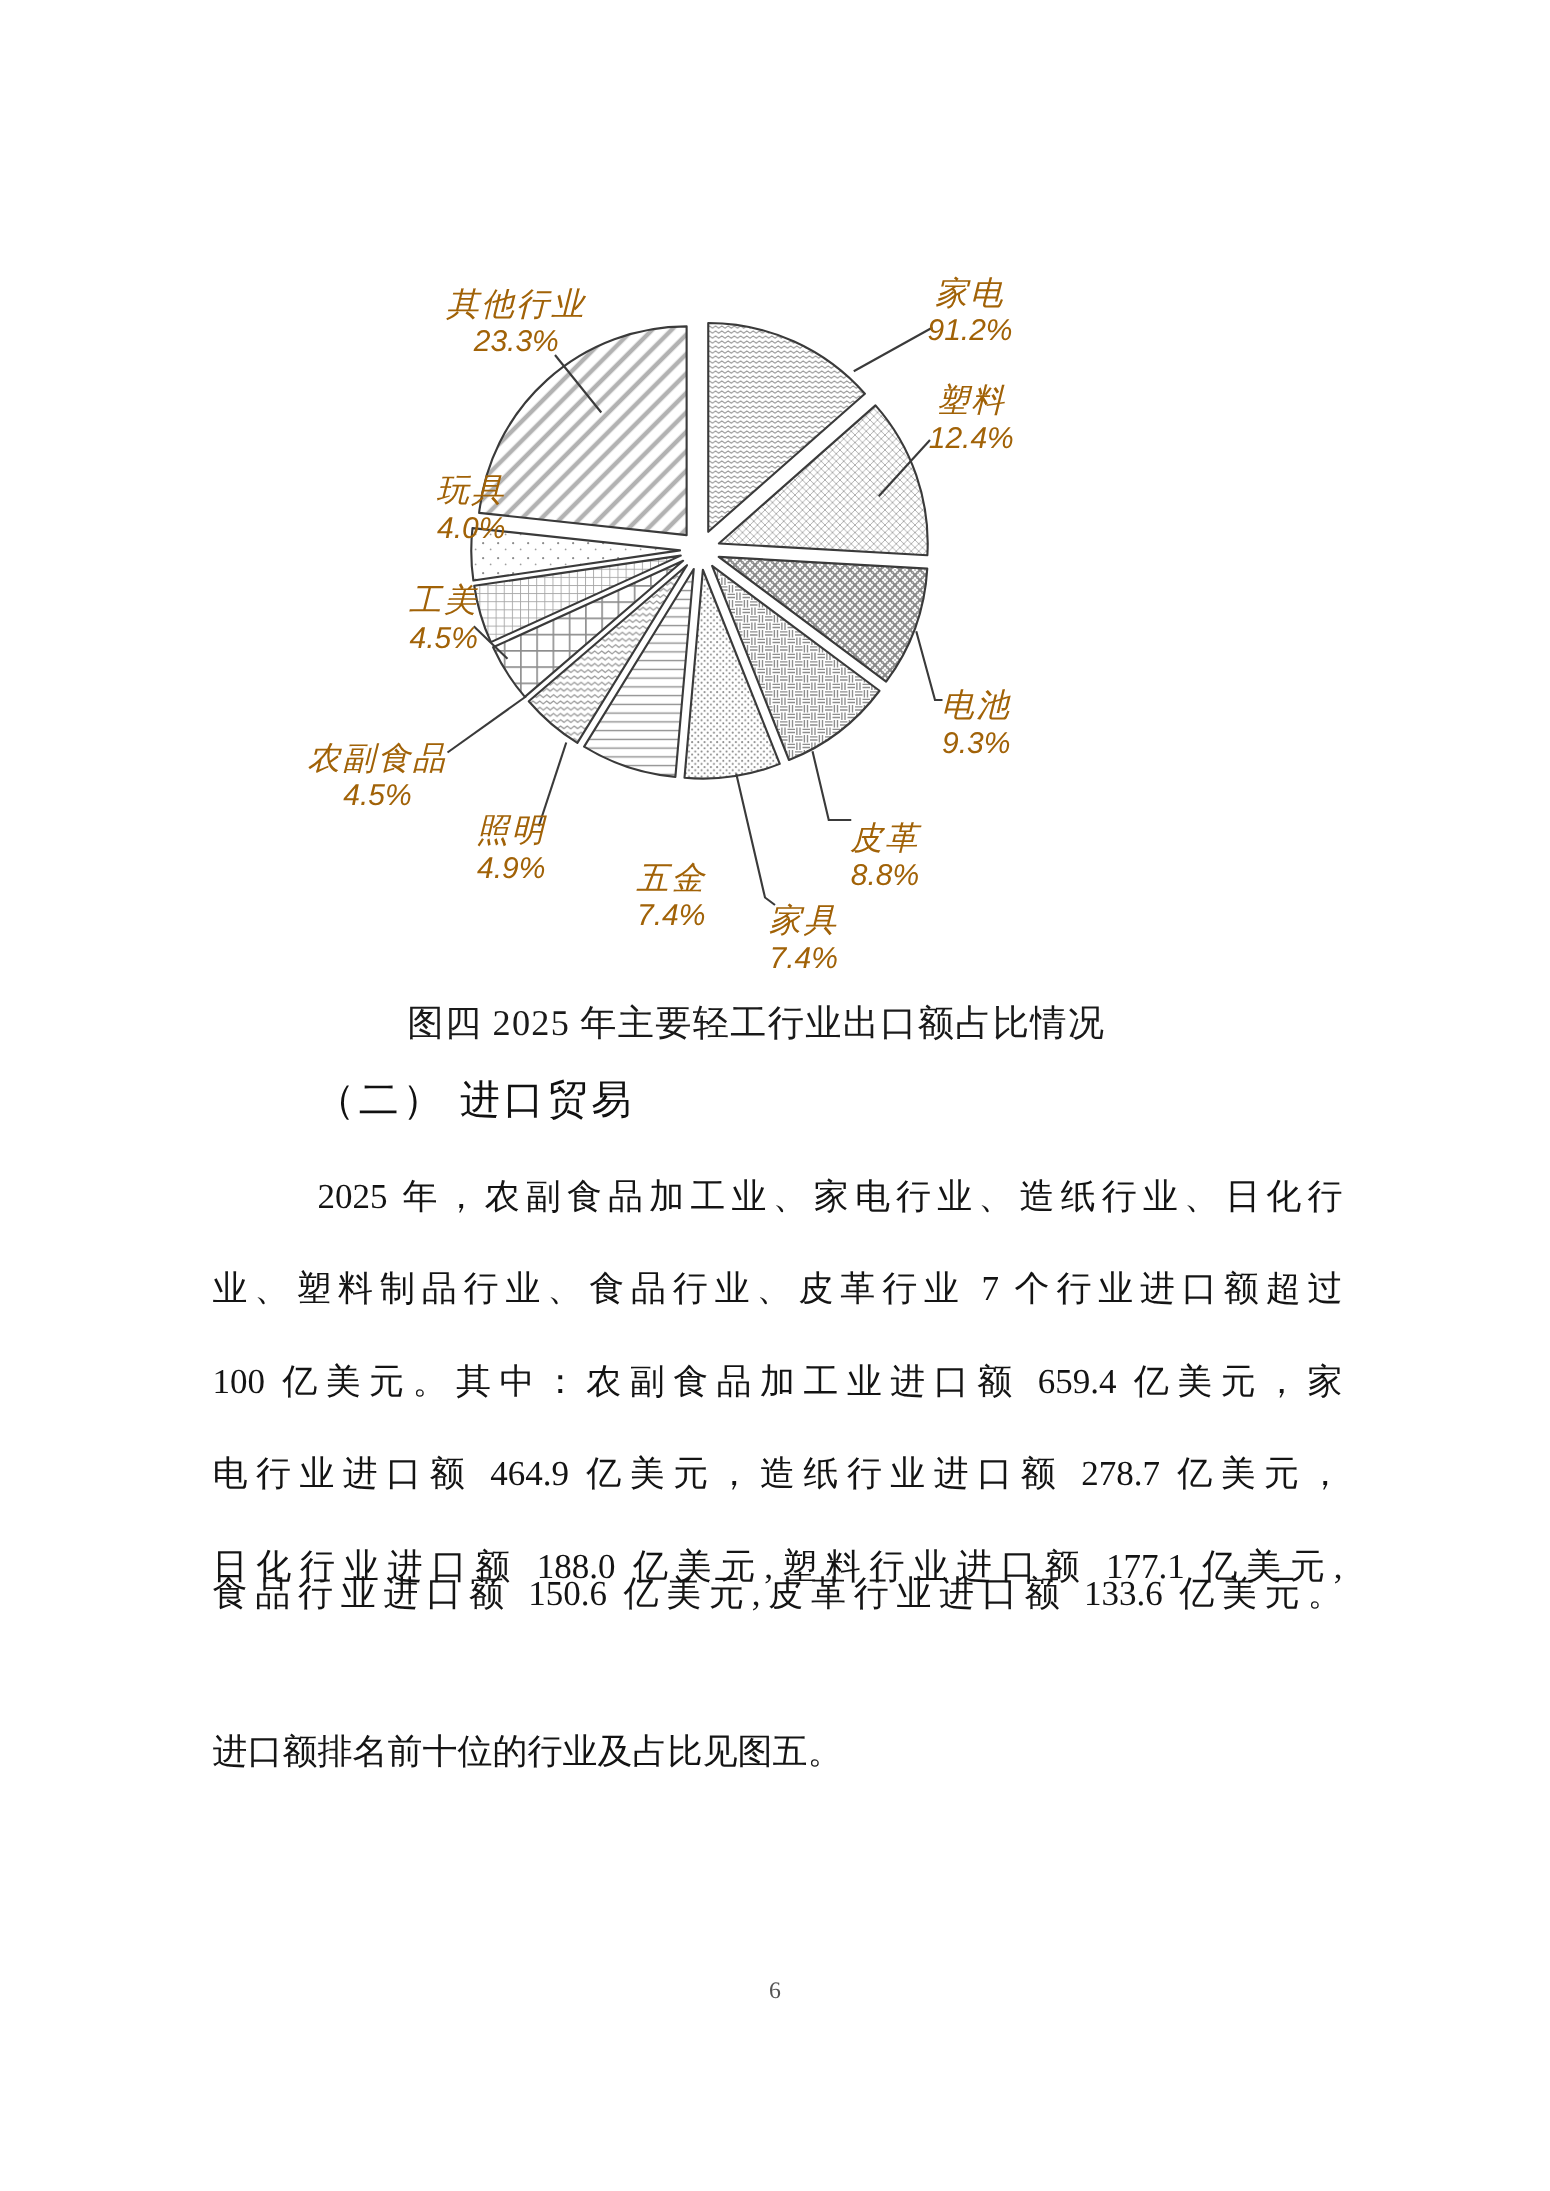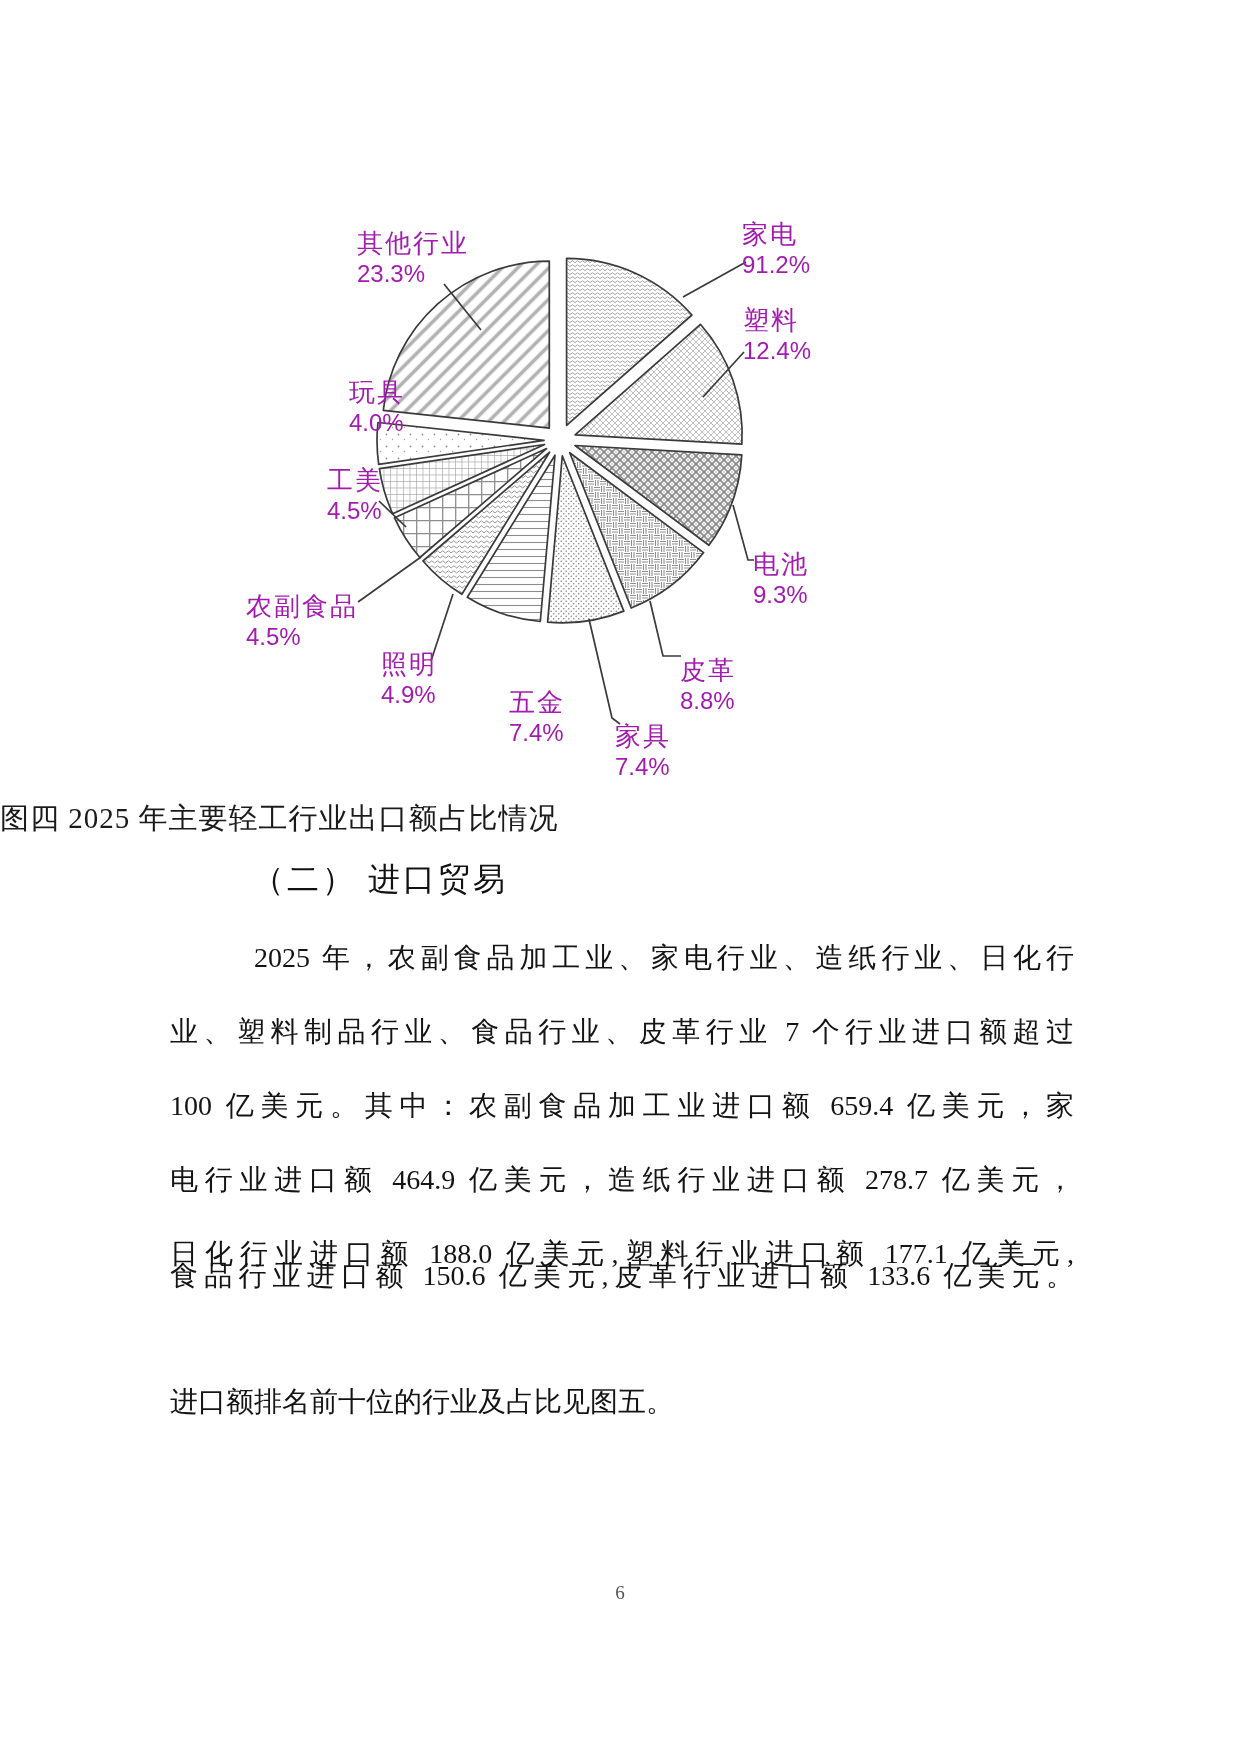--- a/index.html
+++ b/index.html
@@ -4,26 +4,26 @@
 <style>
   html,body { margin:0; padding:0; }
   body {
     width:1240px; height:1753px; position:relative; background:#ffffff;
     font-family:"Liberation Serif","DejaVu Serif",serif; color:#1c1c1c;
     overflow:hidden;
   }
   #chart-svg { position:absolute; left:0; top:0; width:1240px; height:1753px; }
   .pie-label {
     position:absolute; transform:translateX(-50%);
-    line-height:30px; white-space:nowrap; color:#a21caf;
+    text-align:center; line-height:30px; white-space:nowrap; color:#a16207;font-style:italic;
   }
   .pl-name { font-size:26px; letter-spacing:2px; }
   .pl-pct  { font-family:"Liberation Sans","DejaVu Sans",sans-serif; font-size:24px; }
   .figure-caption {
-    position:absolute; left:0; right:30px; top:799px; text-align:left;
+    position:absolute; left:0; right:30px; top:799px; text-align:center;
     font-size:29px; letter-spacing:1px; color:#1a1a1a;
   }
   .section-heading {
     position:absolute; left:252px; top:858px; font-size:32px; font-weight:400;
     letter-spacing:3px; color:#111;
   }
   .para-line {
     position:absolute; left:170px; width:904px; font-size:28px; line-height:40px;
     text-align:justify; text-align-last:justify; color:#141414; letter-spacing:0px;
   }

